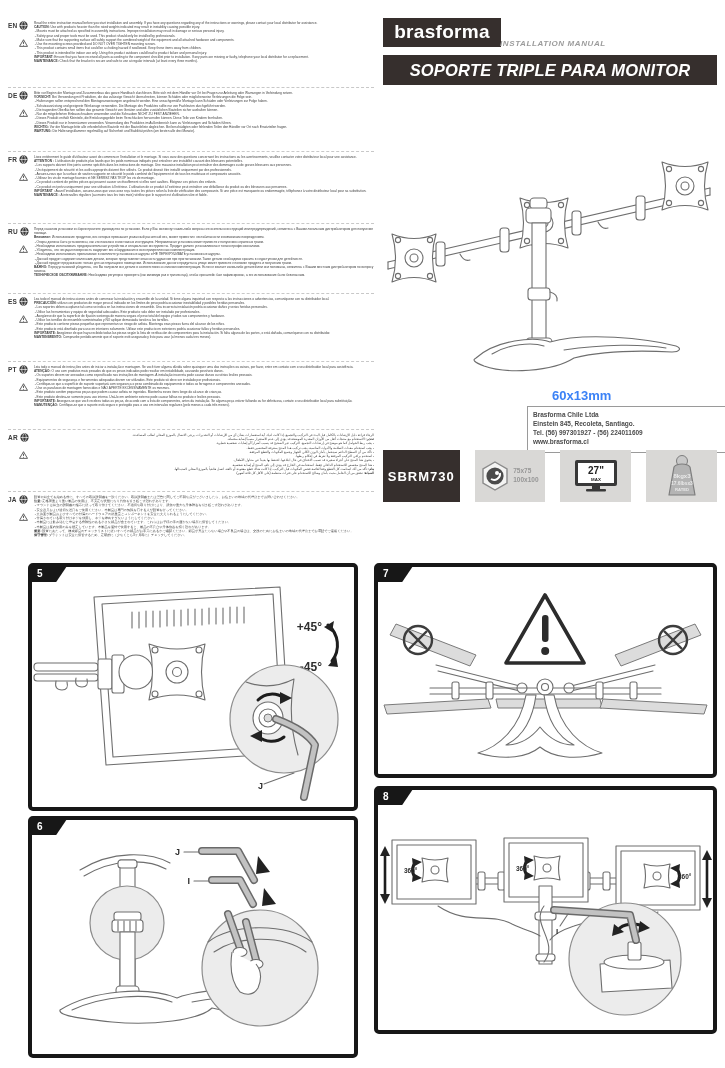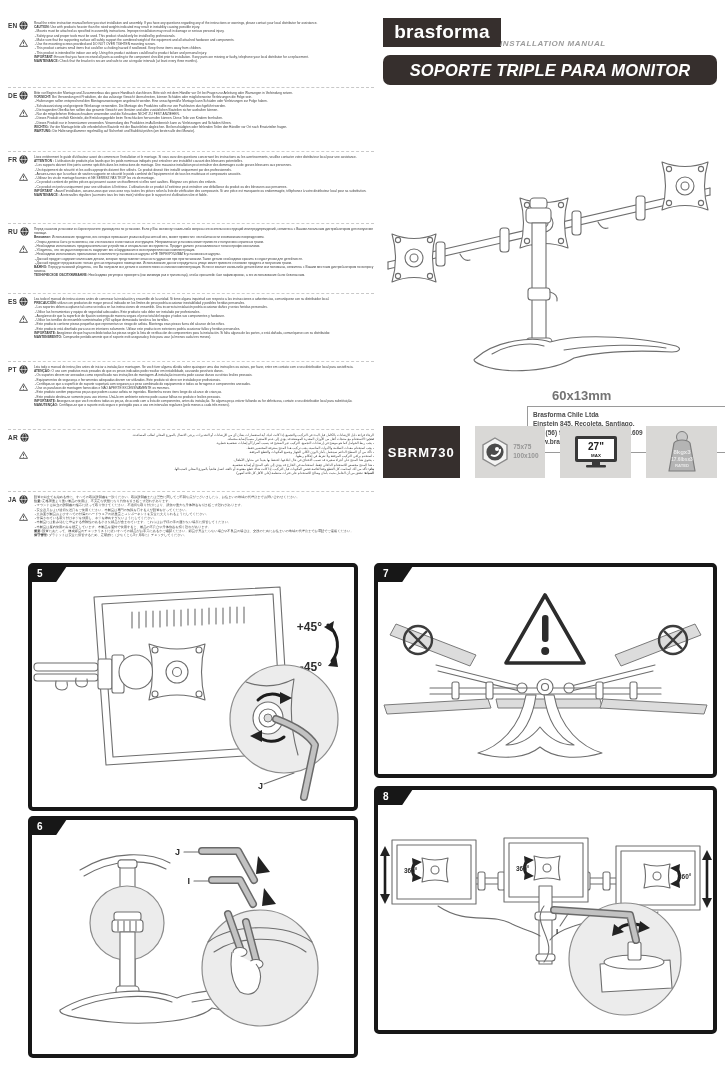--- a/index.html
+++ b/index.html
@@ -28,30 +28,30 @@
   .lead{font-weight:bold;}
   .bullet{padding-left:2px;}
   .bullet::before{content:"- ";}
 
   
   .brand-box{position:absolute;left:383px;top:18px;width:118px;height:29px;background:#362f2d;
              color:#fff;font-weight:bold;font-size:19px;text-align:center;line-height:27px;letter-spacing:0.3px;}
   .manual-label{position:absolute;left:500px;top:39px;width:217px;text-align:left;
                 font-size:8px;font-weight:bold;font-style:italic;color:#9c9c9c;letter-spacing:0.6px;}
   .title-banner{position:absolute;left:383px;top:55px;width:334px;height:30px;background:#362f2d;
-                color:#fff;font-weight:bold;font-style:italic;font-size:16.5px;text-align:center;line-height:30px;letter-spacing:0.2px;border-radius:7px;}
+                color:#fff;font-weight:bold;font-style:italic;font-size:16.5px;text-align:center;line-height:30px;letter-spacing:0.2px;}
 
   .hero{position:absolute;left:384px;top:92px;width:333px;height:294px;}
 
-  .dim-label{position:absolute;left:552px;top:388px;font-size:13px;font-weight:bold;color:#737373;}
+  .dim-label{position:absolute;left:552px;top:388px;font-size:13px;font-weight:bold;color:#3b82f6;}
   .contact-box{position:absolute;left:527px;top:406px;width:189px;height:39px;border:1px solid #9a9a9a;
                padding:3px 5px;font-size:6.5px;font-weight:bold;color:#4c4c4c;line-height:1.4;}
 
   
-  .spec-row{position:absolute;left:383px;top:426px;width:334px;height:52px;display:flex;gap:15px;}
+  .spec-row{position:absolute;left:383px;top:450px;width:334px;height:52px;display:flex;gap:15px;}
   .spec-cell{flex:1;background:#d9d8d6;display:flex;align-items:center;justify-content:center;gap:4px;}
   .spec-model{background:#362f2d;color:#fff;font-weight:bold;font-size:13px;letter-spacing:1px;flex:1.08;}
   .vesa-text{font-size:6.5px;font-weight:bold;color:#969696;line-height:1.35;}
 
   
   .panel{position:absolute;background:#fff;border:4px solid #171717;border-radius:5px;}
   .panel-5{left:28px;top:563px;width:322px;height:240px;}
   .panel-6{left:28px;top:816px;width:322px;height:234px;}
   .panel-7{left:374px;top:563px;width:335px;height:207px;}
   .panel-8{left:374px;top:786px;width:335px;height:240px;}

